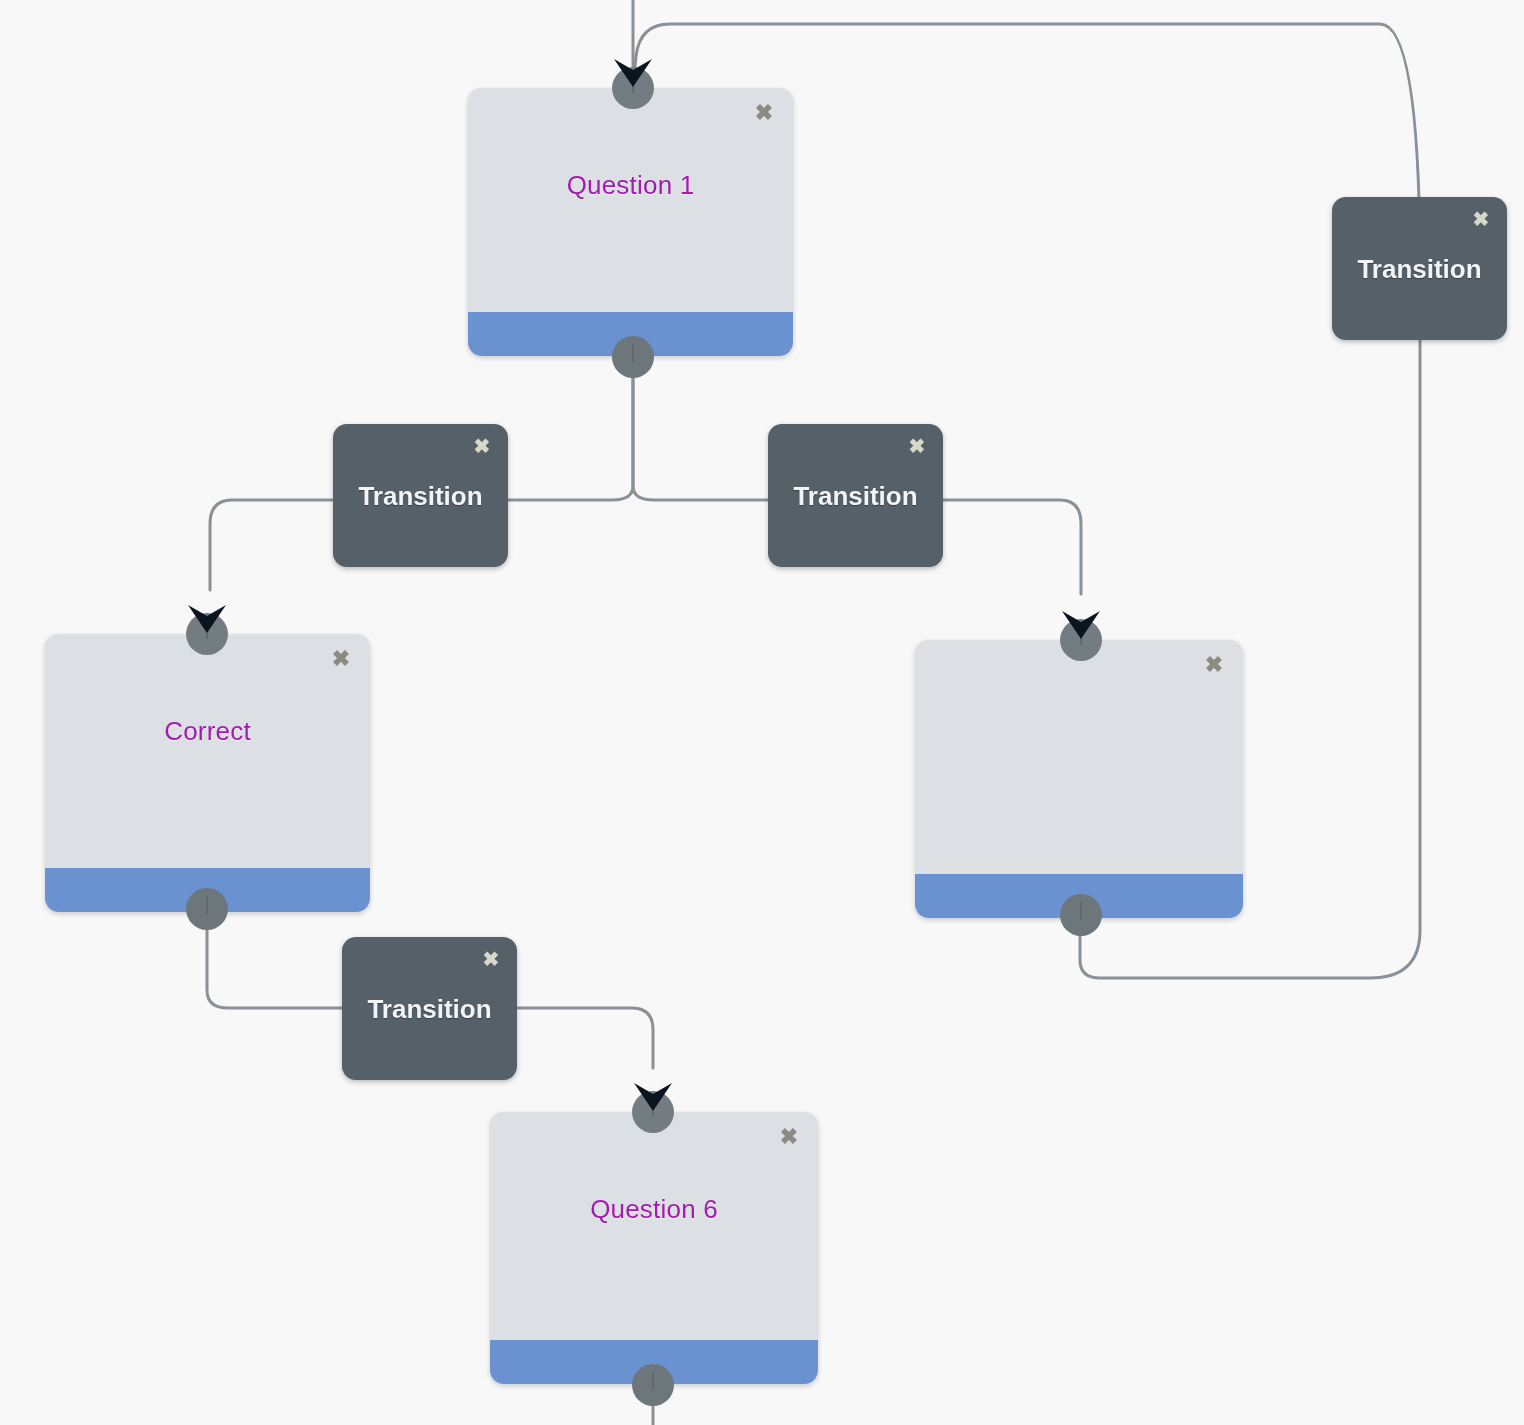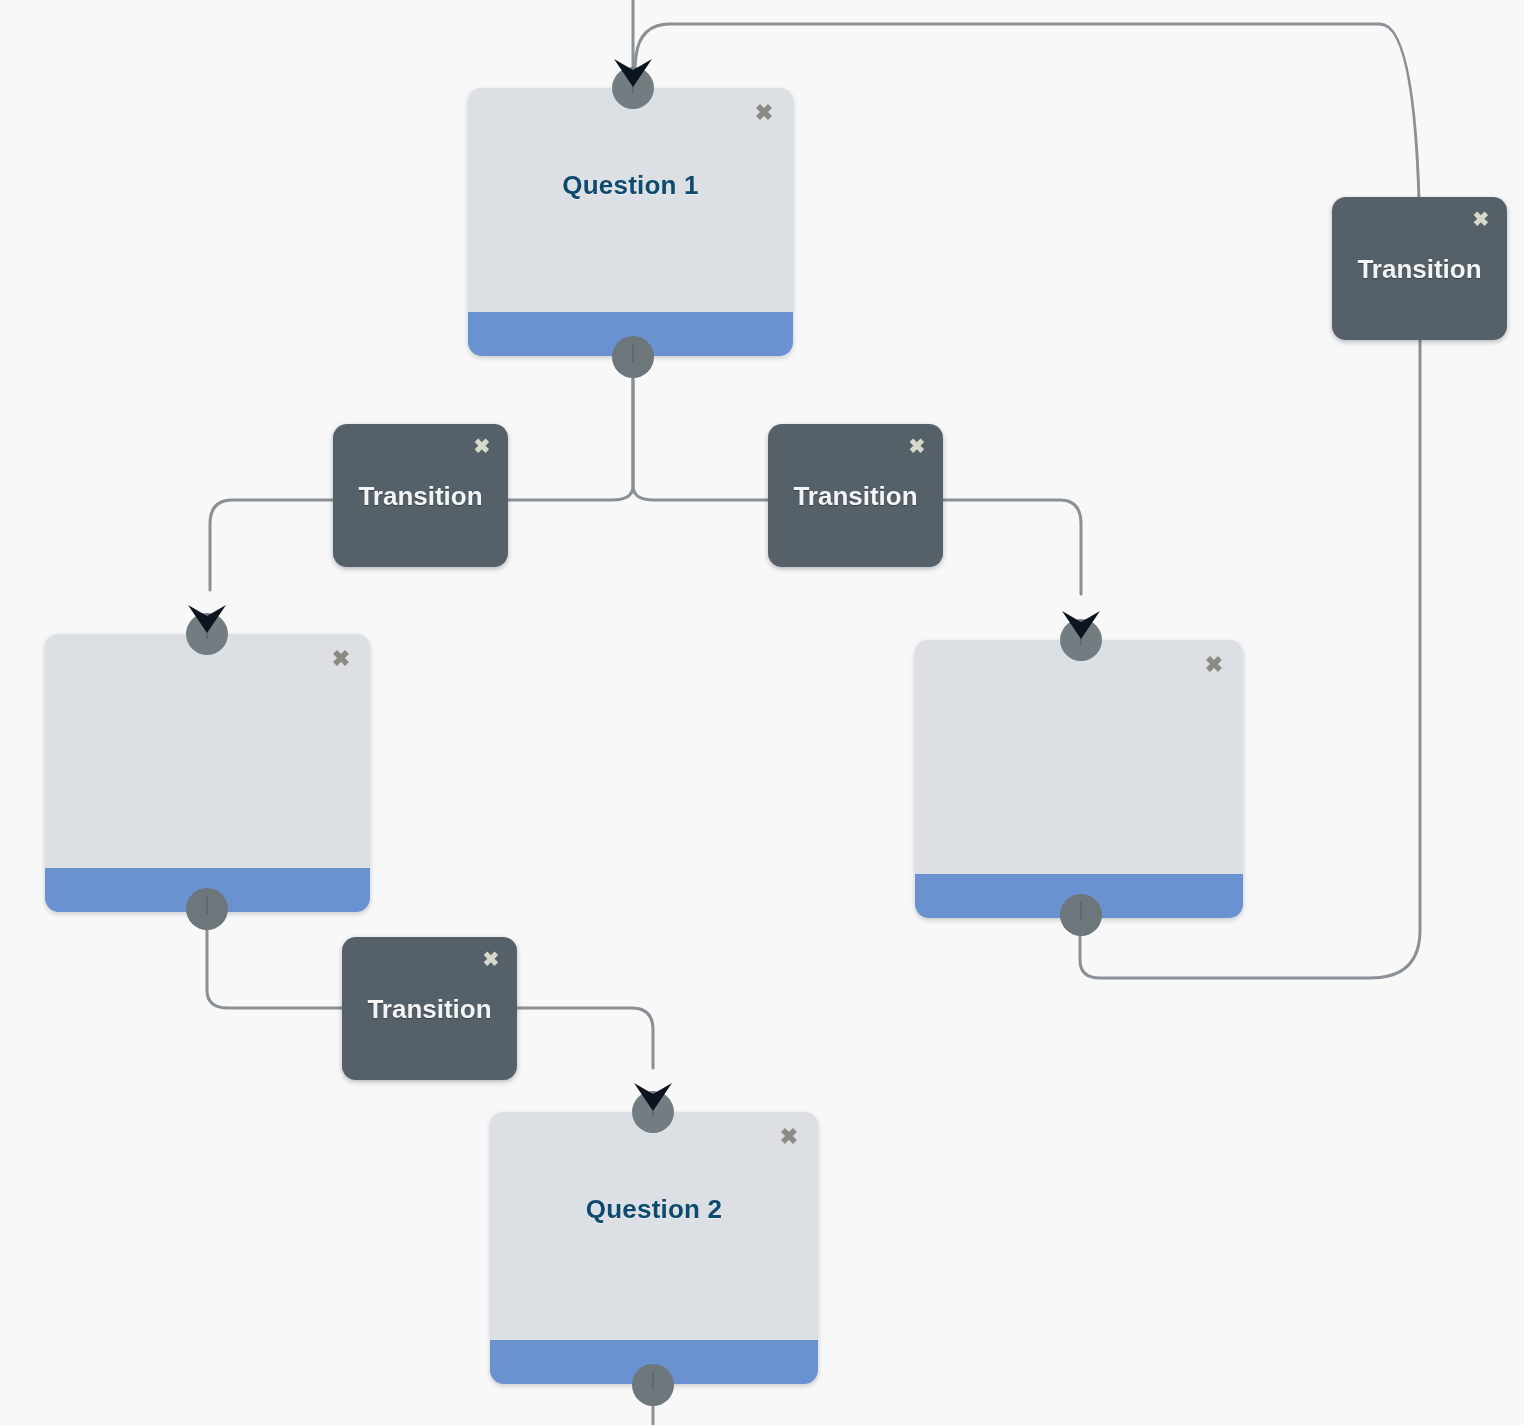--- a/index.html
+++ b/index.html
@@ -46,22 +46,22 @@
     left: 0; right: 0; bottom: 0;
     height: 44px;
     background: #6a91d0;
   }
   .state-node .title {
     position: absolute;
     left: 0; right: 0;
     top: 82px;
     text-align: center;
     font-size: 26px;
-    font-weight: bold;
-    color: #0c4a6e;
+    font-weight: normal;
+    color: #a21caf;
     letter-spacing: 0.2px;
     text-shadow: 0 1px 1px rgba(255,255,255,0.55);
   }
   .state-node .close-btn {
     position: absolute;
     top: 12px;
     right: 16px;
     width: 26px;
     height: 26px;
     line-height: 26px;
@@ -214,20 +214,21 @@
   </div>
 
   <div class="transition-node" style="left:768px; top:424px; width:175px; height:143px;">
     <div class="title">Transition</div>
     <div class="close-btn">✖</div>
   </div>
 
   <div class="state-node" style="left:45px; top:634px; width:325px; height:278px;">
     <div class="body"></div>
     <div class="footer"></div>
+    <div class="title">Correct</div>
     <div class="close-btn">✖</div>
   </div>
   <div class="port in" style="left:186px; top:613px;">
     <div class="tick"></div>
   </div>
   <div class="arrowhead" style="left:186px; top:601px; width:42px; height:34px;">
     <svg width="42" height="34" viewBox="0 0 42 34" xmlns="http://www.w3.org/2000/svg">
       <path d="M 2 4 L 21 32 L 40 4 L 21 15 Z" fill="#0c1420"></path>
     </svg>
   </div>
@@ -253,21 +254,21 @@
   </div>
 
   <div class="transition-node" style="left:342px; top:937px; width:175px; height:143px;">
     <div class="title">Transition</div>
     <div class="close-btn">✖</div>
   </div>
 
   <div class="state-node" style="left:490px; top:1112px; width:328px; height:272px;">
     <div class="body"></div>
     <div class="footer"></div>
-    <div class="title">Question 2</div>
+    <div class="title">Question 6</div>
     <div class="close-btn">✖</div>
   </div>
   <div class="port in" style="left:632px; top:1091px;">
     <div class="tick"></div>
   </div>
   <div class="arrowhead" style="left:632px; top:1079px; width:42px; height:34px;">
     <svg width="42" height="34" viewBox="0 0 42 34" xmlns="http://www.w3.org/2000/svg">
       <path d="M 2 4 L 21 32 L 40 4 L 21 15 Z" fill="#0c1420"></path>
     </svg>
   </div>

